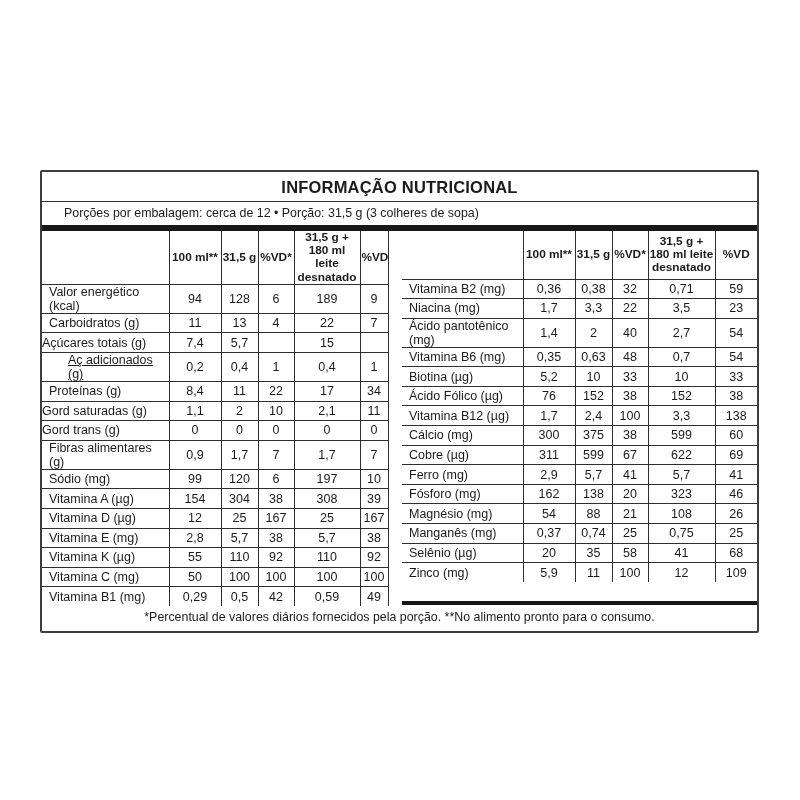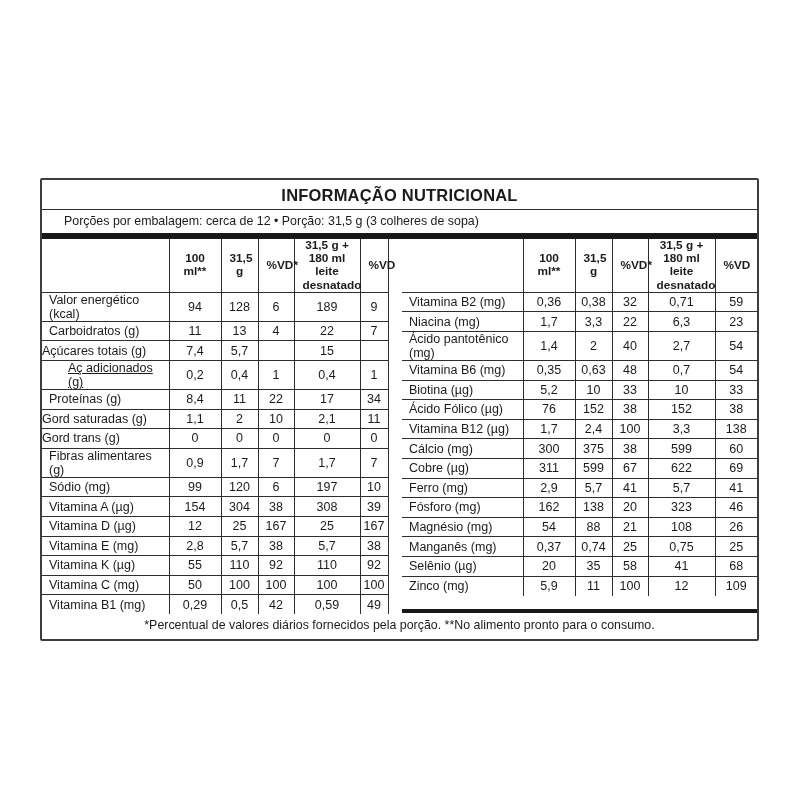--- a/index.html
+++ b/index.html
@@ -3,42 +3,42 @@
 <meta charset="utf-8">
 <style>
   * { margin:0; padding:0; box-sizing:border-box; }
   html,body { background:#fff; }
   body {
     width:800px; height:800px; position:relative;
     font-family:"Liberation Sans", sans-serif;
     color:#1b1b1b;
   }
   .label-box {
-    position:absolute; left:40px; top:178px; width:719px;
+    position:absolute; left:40px; top:170px; width:719px;
     border:2px solid #3d3d3d; background:#fff; border-radius:2px;
   }
   .title {
     text-align:center; font-weight:700; font-size:16.5px;
     letter-spacing:.2px; padding:6px 0 4px;
     border-bottom:1.5px solid #2e2e2e;
   }
   .servings { font-size:12.4px; padding:4px 9px 5px;margin-left:13px; }
   .thickbar { height:6px; background:#181818; }
   .tables { display:flex; height:374px; }
   .tcol { display:flex; flex-direction:column; height:100%; }
   .tcol.left  { width:346px; margin-right:14px; }
   .tcol.right { flex:1; }
   table {
     border-collapse:collapse; table-layout:fixed; width:100%;
     font-size:12.5px; color:#1b1b1b;
   }
   th {
     font-weight:700; font-size:11.8px; line-height:1.12;
     text-align:center; vertical-align:middle; height:48px;
-    border-bottom:1px solid #2e2e2e; padding:0 8px;
+    border-bottom:1px solid #2e2e2e; padding:0 1px;
   }
   th.milk { white-space:pre-line; }
   td {
     height:19.6px; text-align:center; padding:0 1px;
     border-bottom:1px solid #2e2e2e; vertical-align:middle;
   }
   th:not(:first-child), td:not(:first-child) { border-left:1px solid #2e2e2e; }
   th:last-child, td:last-child { border-right:1px solid #2e2e2e;margin-top:44px; }
   .tcol.right th:last-child, .tcol.right td:last-child { border-right:none; }
   td.lbl { text-align:left;margin-left:43px; }
@@ -241,21 +241,21 @@
               <td>0,38</td>
               <td>32</td>
               <td>0,71</td>
               <td>59</td>
             </tr>
             <tr>
               <td class="lbl ind0">Niacina (mg)</td>
               <td>1,7</td>
               <td>3,3</td>
               <td>22</td>
-              <td>6,3</td>
+              <td>3,5</td>
               <td>23</td>
             </tr>
             <tr>
               <td class="lbl ind0">Ácido pantotênico (mg)</td>
               <td>1,4</td>
               <td>2</td>
               <td>40</td>
               <td>2,7</td>
               <td>54</td>
             </tr>

